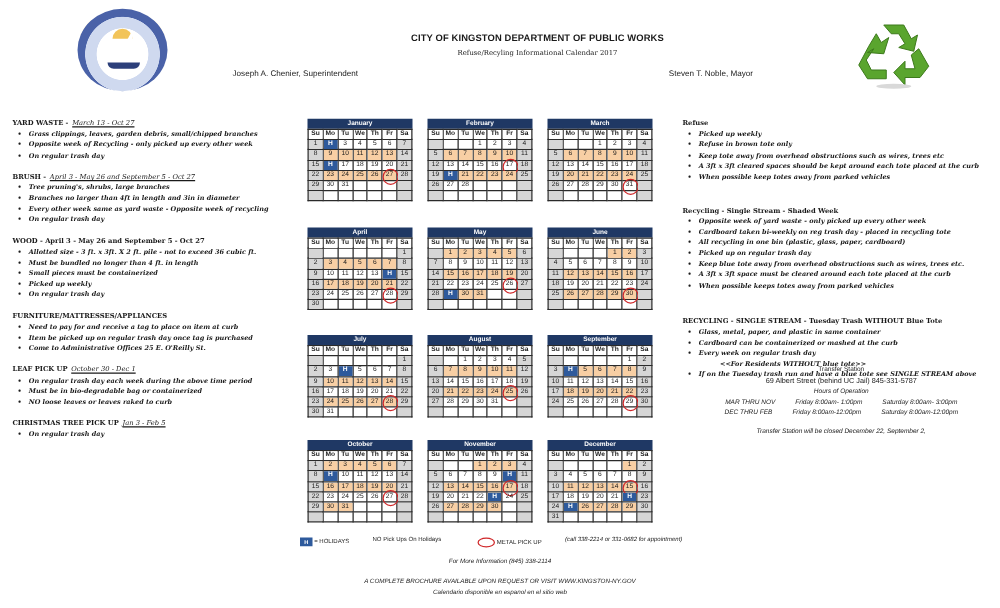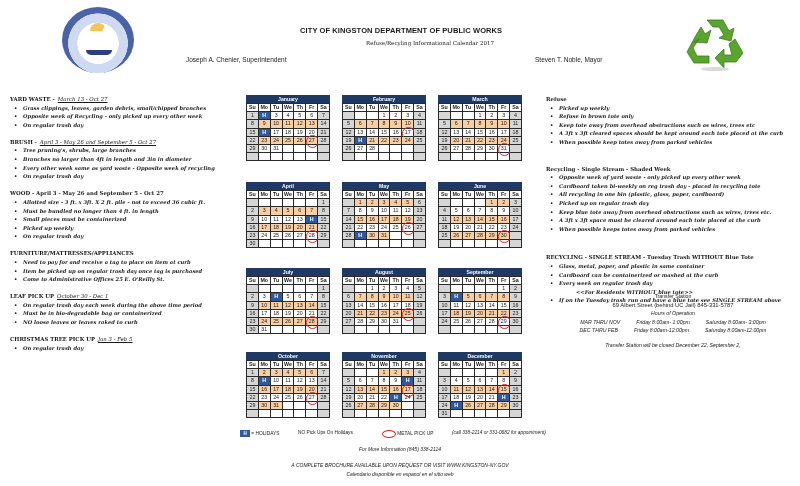--- a/index.html
+++ b/index.html
@@ -7,21 +7,21 @@
   body { position: relative; font-family: "DejaVu Serif", serif; color: #1a1a1a; }
 
   .seal { position: absolute; left: 62px; top: 7px; width: 72px; height: 66px; border-radius: 50%;
           background: radial-gradient(circle at 50% 55%, #ffffff 0 40%, #cfd9ef 41% 58%, #4a62a8 59% 72%, #c9a24a 73% 86%, #8a6a1f 87% 100%); }
   .seal .boat { position: absolute; left: 30px; top: 17px; width: 0; height: 0; border-left: 14px solid transparent; border-bottom: 26px solid #ffffff; }
   .seal .hull { position: absolute; left: 24px; top: 43px; width: 26px; height: 5px; background: #2c3f7a; border-radius: 0 0 6px 6px; }
   .seal .sun { position: absolute; left: 28px; top: 16px; width: 16px; height: 8px; background: #f2c45a; border-radius: 8px 8px 0 0; }
 
   .recycle { position: absolute; left: 685px; top: 16px; width: 60px; height: 56px; }
 
-  .hdr-title { position: absolute; left: 300px; top: 26px; width: 260px; text-align: left;
+  .hdr-title { position: absolute; left: 300px; top: 26px; width: 260px; text-align: center;
                font-family: "Liberation Sans", sans-serif; font-weight: bold; font-size: 7.5px; letter-spacing: 0.1px; }
   .hdr-sub { position: absolute; left: 300px; top: 40px; width: 260px; text-align: center; font-size: 5.5px; }
   .hdr-left { position: absolute; left: 186px; top: 56px; font-family: "Liberation Sans", sans-serif; font-size: 6.5px; }
   .hdr-right { position: absolute; left: 535px; top: 56px; font-family: "Liberation Sans", sans-serif; font-size: 6.5px; }
 
   .col { position: absolute; font-size: 5.2px; line-height: 8.6px; }
   .col.left { left: 10px; top: 95px; width: 232px; }
   .col.right { left: 546px; top: 95px; width: 256px; }
   .sec { margin-bottom: 8.5px; }
   .sec-title { font-weight: bold; font-size: 5.4px; }

